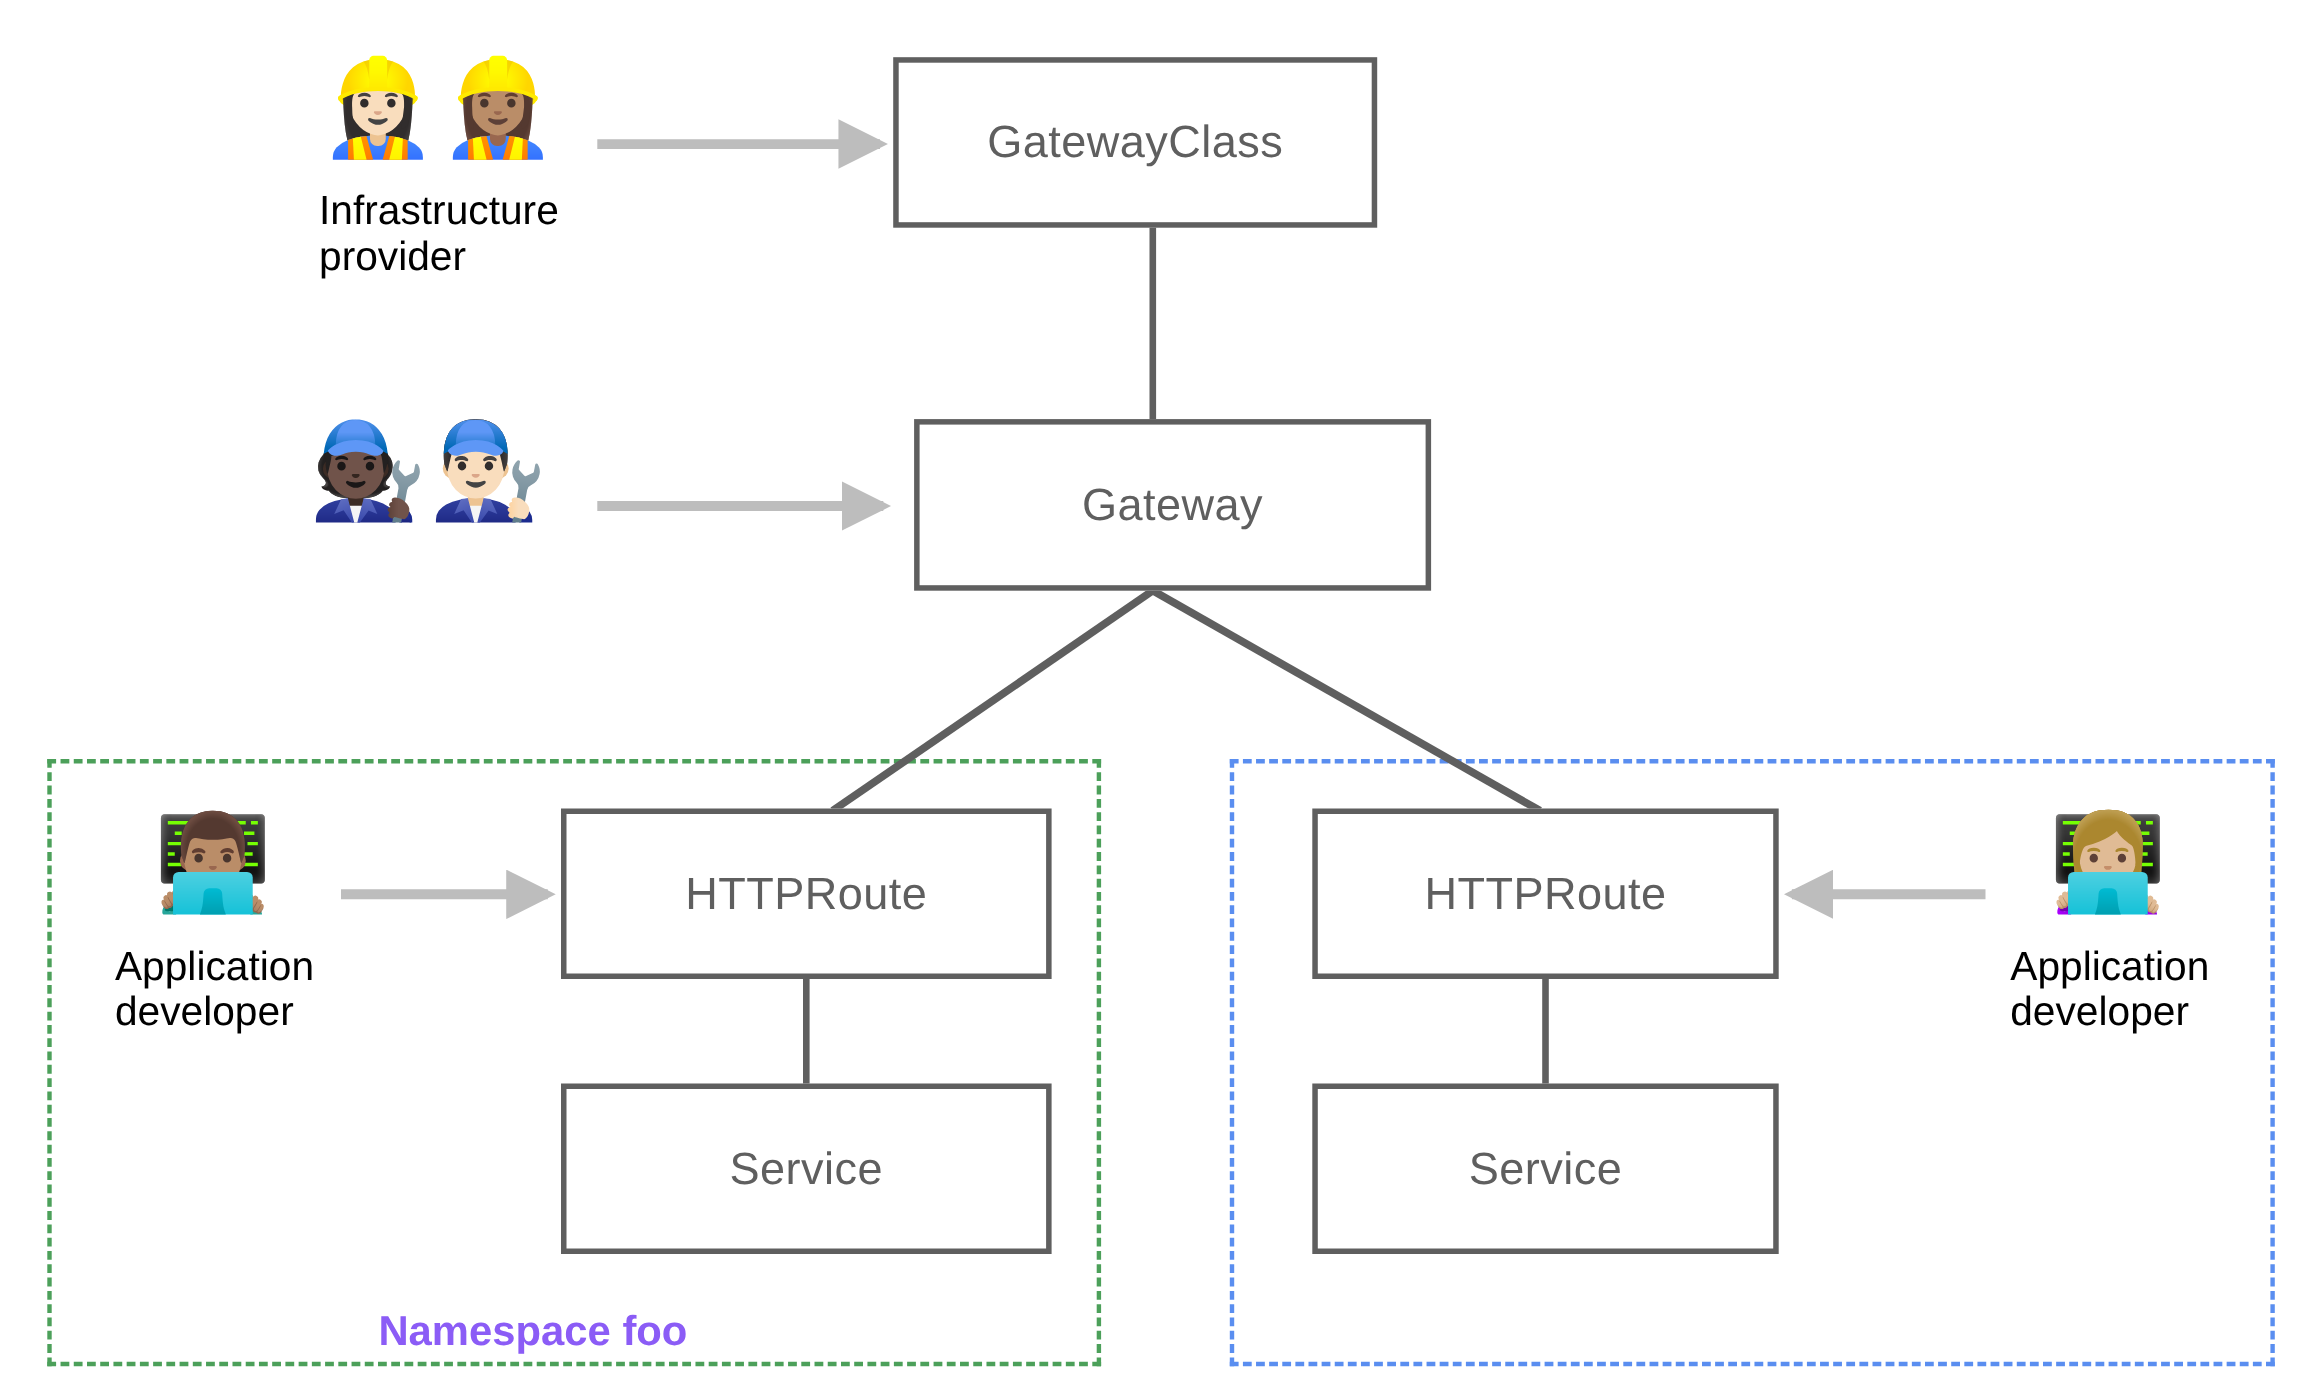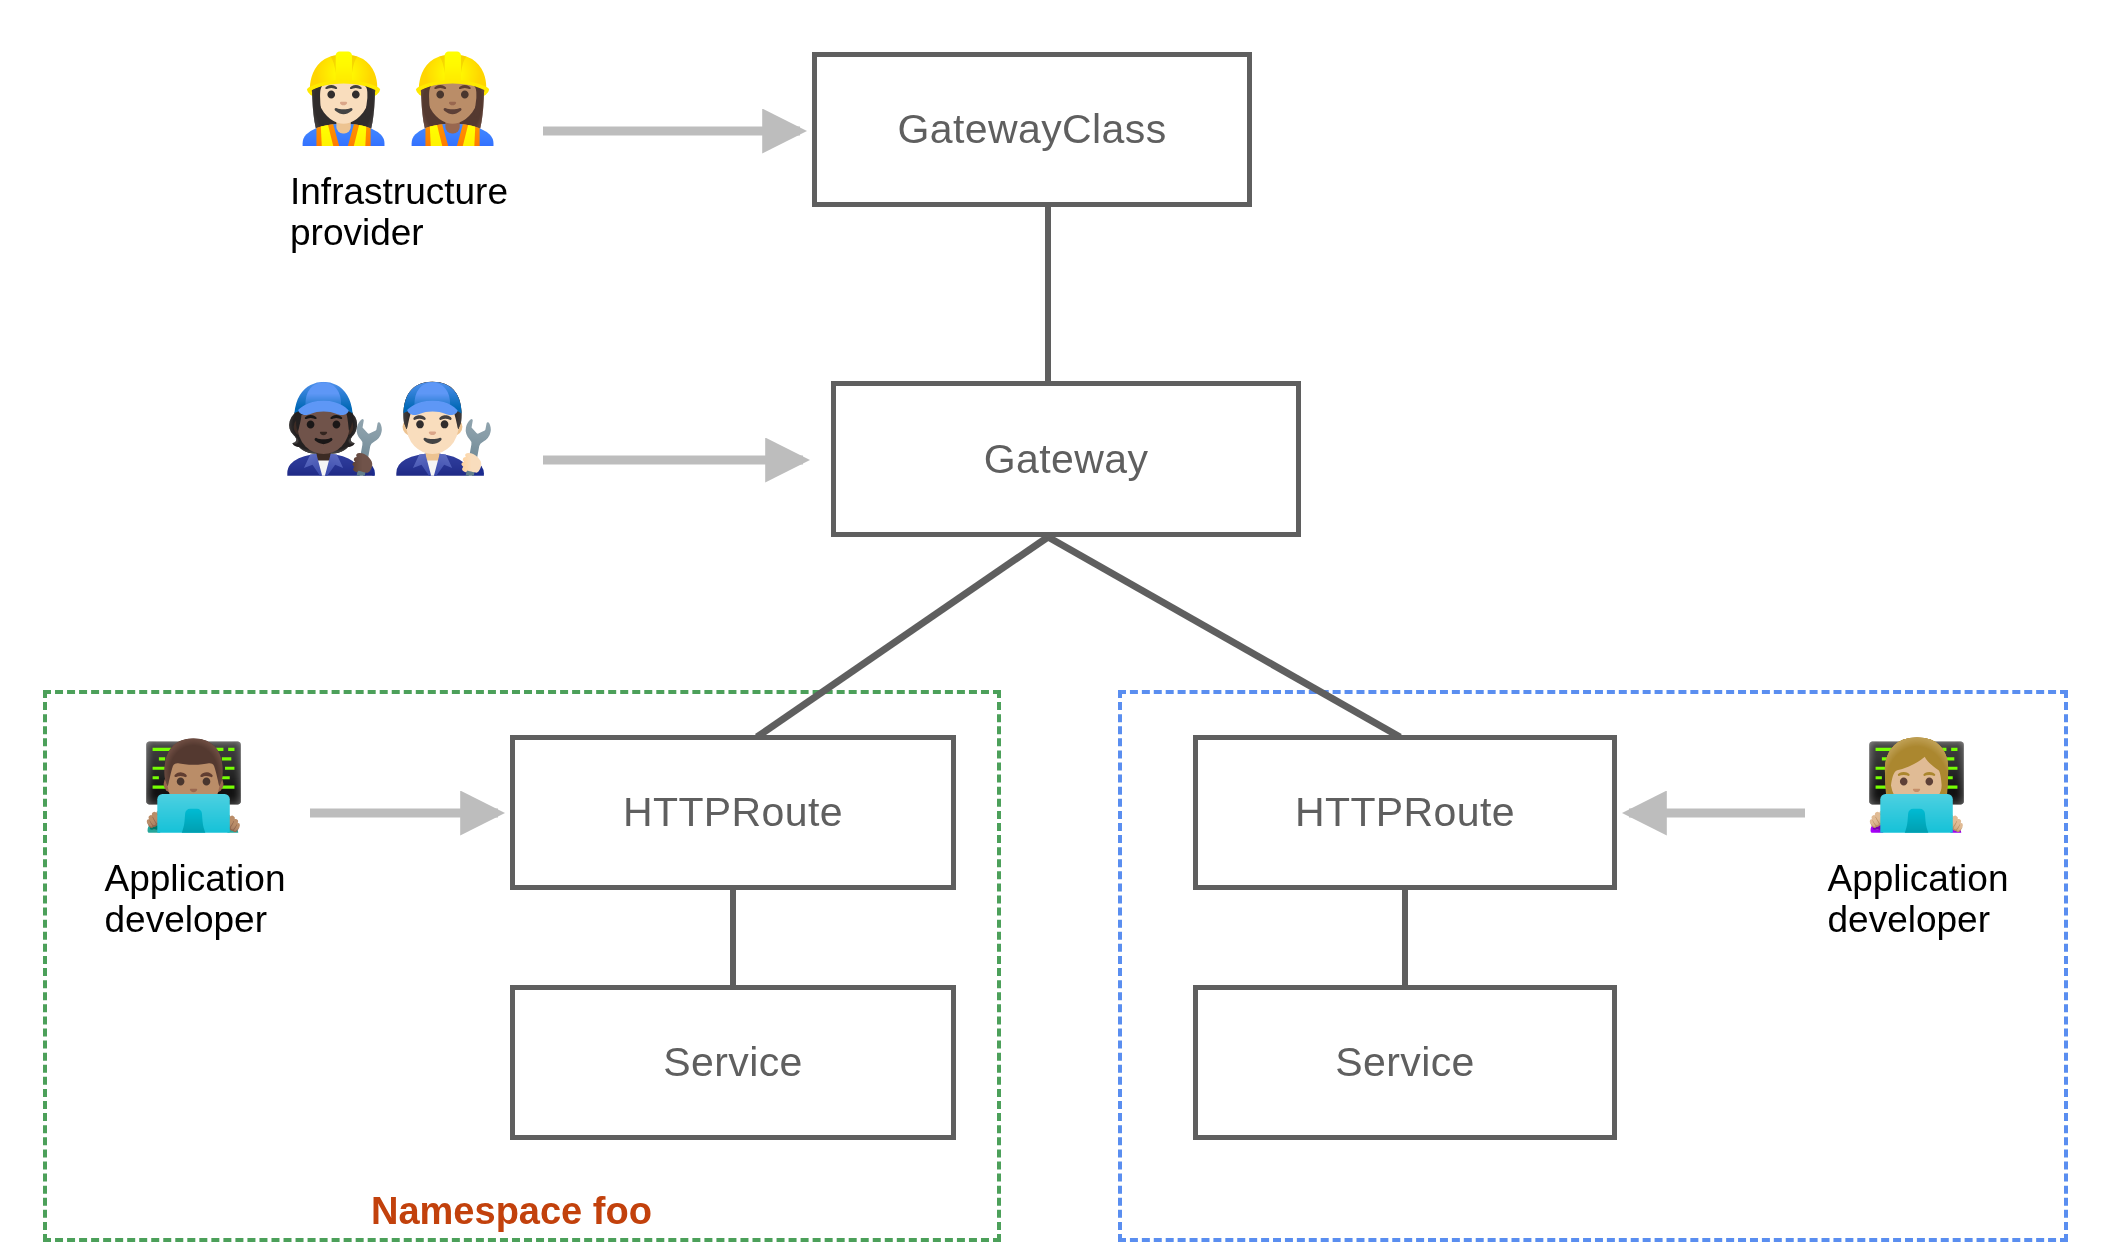--- a/index.html
+++ b/index.html
@@ -166,15 +166,15 @@
     <div class="persona-label">Application
 developer</div>
   </div>
 
   <div class="persona" style="left:1818px; top:742px; width:200px;">
     <div class="persona-emojis">👩🏼‍💻</div>
     <div class="persona-label">Application
 developer</div>
   </div>
 
-  <div class="ns-label" style="left:371px; top:1190px; color:#c2410c;">Namespace foo</div>
+  <div class="ns-label" style="left:344px; top:1190px; color:#8b5cf6;">Namespace foo</div>
 
 </div>
 
 </body></html>

